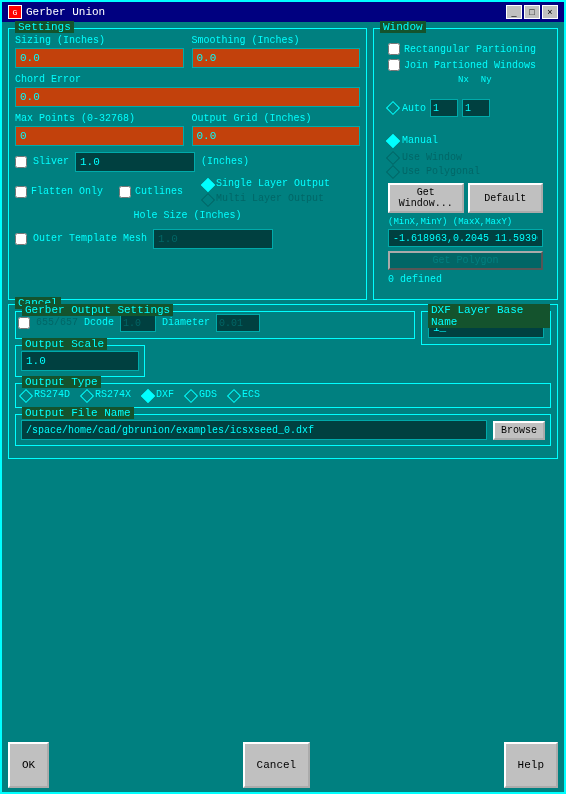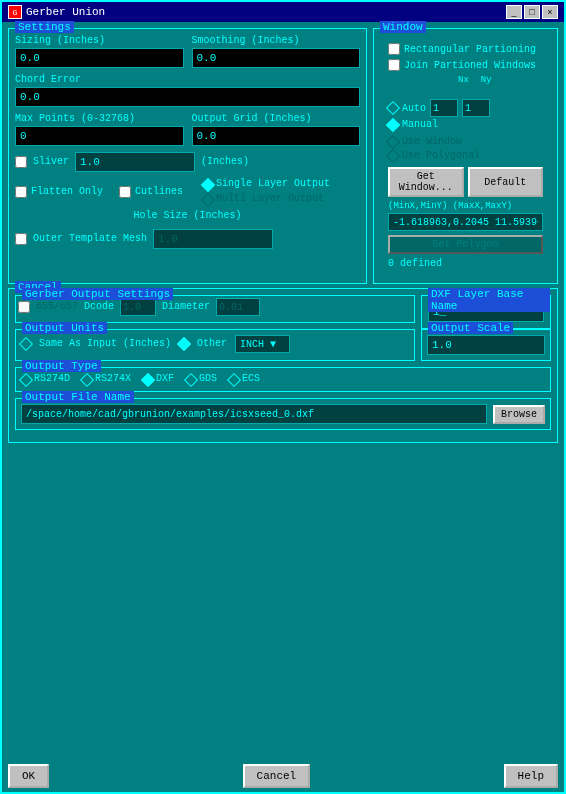--- a/index.html
+++ b/index.html
@@ -72,21 +72,21 @@
     .settings-panel {
       flex: 1;
       border: 1px solid #00ffff;
       padding: 6px;
       position: relative;
     }
     .panel-label {
       position: absolute;
       top: -8px;
       left: 6px;
-      background: #1d4ed8;
+      background: #14532d;
       padding: 0 3px;
       font-size: 11px;
       color: #00ffff;
     }
     .window-panel {
       width: 185px;
       border: 1px solid #00ffff;
       padding: 14px;
       position: relative;
       flex-shrink: 0;
@@ -100,21 +100,21 @@
       display: flex;
       flex-direction: column;
       flex: 1;
     }
     .field-label {
       color: #00ffff;
       font-size: 10px;
       margin-bottom: 2px;
     }
     .text-input {
-      background: #000000;
+      background: #c2410c;
       border: 1px solid #00aaaa;
       color: #00ffff;
       padding: 2px 4px;
       font-family: 'Courier New', monospace;
       font-size: 11px;
       width: 100%;
       height: 20px;
       outline: none;
     }
     .checkbox-input {
@@ -377,21 +377,21 @@
       align-items: center;
       padding: 4px 6px;
       flex-shrink: 0;
     }
     .action-btn {
       background: #c0c0c0;
       border: 2px outset #ffffff;
       color: #000000;
       font-family: 'Courier New', monospace;
       font-size: 11px;
-      padding: 4px 12px;
+      padding: 15px 12px;
       cursor: pointer;
       min-width: 40px;
     }
     .nx-ny-labels {
       display: flex;
       gap: 4px;
       margin-left: 70px;
       font-size: 9px;
       color: #00ffff;
       margin-bottom: 14px;
@@ -526,21 +526,21 @@
           <span class="win-label">Join Partioned Windows</span>
         </div>
 
         
         <div class="nx-ny-labels">
           <span>Nx</span>
           <span style="margin-left:8px;">Ny</span>
         </div>
 
         
-        <div style="display:flex;align-items:center;gap:4px;margin-bottom:2px;">
+        <div style="display:flex;align-items:center;gap:4px;margin-bottom:18px;">
           <span class="diamond-radio"></span>
           <span class="win-label">Auto</span>
           <input class="small-input" type="text" value="1" style="">
           <input class="small-input" type="text" value="1" style="">
         </div>
 
         
         <div style="display:flex;align-items:center;gap:4px;margin-bottom:6px;">
           <span class="diamond-radio selected"></span>
           <span class="win-label">Manual</span>
@@ -590,30 +590,20 @@
             <input class="small-text-input" type="text" style="width: 44px;" value="0.01">
           </div>
         </div>
         <div class="dxf-layer-name dxf-inner">
           <span class="panel-label">DXF Layer Base Name</span>
           <input class="dxf-input" type="text" value="1_" style="">
         </div>
       </div>
 
       <div class="output-units-row">
-        <div class="output-units">
-          <span class="panel-label">Output Units</span>
-          <div class="units-radio-row">
-            <span class="diamond-radio"></span>
-            <span class="field-label">Same As Input (Inches)</span>
-            <span class="diamond-radio selected"></span>
-            <span class="field-label">Other</span>
-            <input class="units-input" type="text" value="INCH ▼" style="">
-          </div>
-        </div>
         <div class="output-scale">
           <span class="panel-label">Output Scale</span>
           <input class="dxf-input" type="text" value="1.0" style="">
         </div>
       </div>
 
       <div class="output-type">
         <span class="panel-label">Output Type</span>
         <div class="output-type-row">
           <div style="display:flex;align-items:center;gap:3px;">

